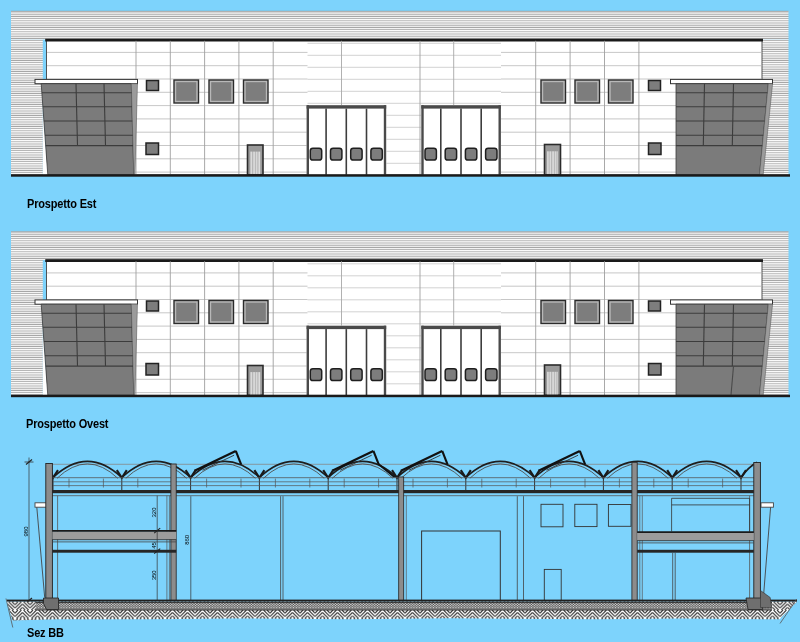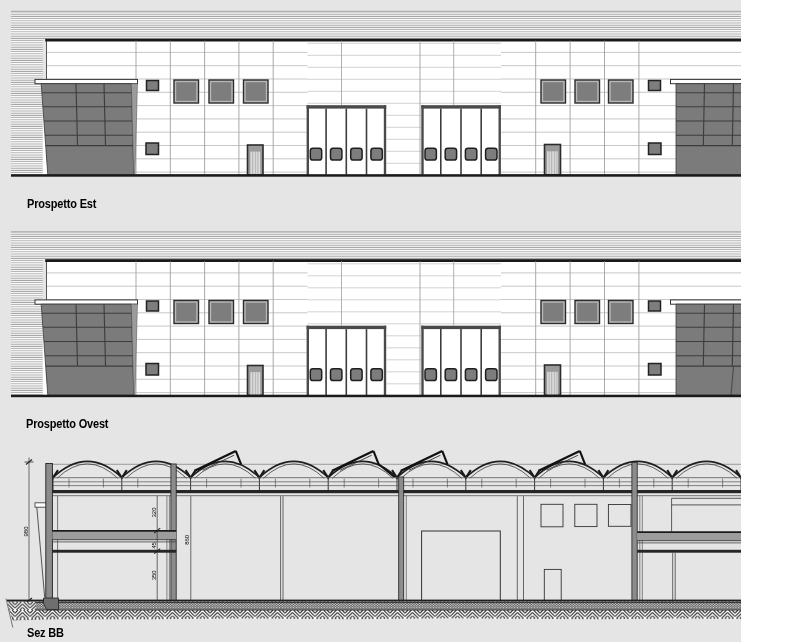--- a/index.html
+++ b/index.html
@@ -1,17 +1,17 @@
 <!DOCTYPE html>
 <html><head><meta charset="utf-8"><style>
 html,body{margin:0;padding:0;background:#ffffff;}
 *{font-family:"Liberation Sans",sans-serif;-webkit-font-smoothing:antialiased;}
 .lbl{position:absolute;color:#000;font-size:13px;font-weight:bold;transform-origin:0 0;transform:scaleX(0.845);letter-spacing:-0.2px;white-space:nowrap;}
 </style></head><body>
-<div style="position:relative;width:741px;height:642px;background:#e5e5e5;overflow:hidden;">
+<div style="position:relative;width:800px;height:642px;background:#7dd3fc;overflow:hidden;">
 <svg width="800" height="642" viewBox="0 0 800 642" style="position:absolute;left:0;top:0;">
 <defs>
 <pattern id="hh" width="6" height="2.2" patternUnits="userSpaceOnUse">
           <rect width="6" height="2.2" fill="#fdfdfd"></rect>
           <rect y="0.55" width="6" height="0.75" fill="#8f8f8f"></rect>
         </pattern>
 <pattern id="dstr" width="2.6" height="4" patternUnits="userSpaceOnUse">
           <rect width="2.6" height="4" fill="#dedede"></rect>
           <rect width="1.1" height="4" fill="#b0b0b0"></rect>
         </pattern>

